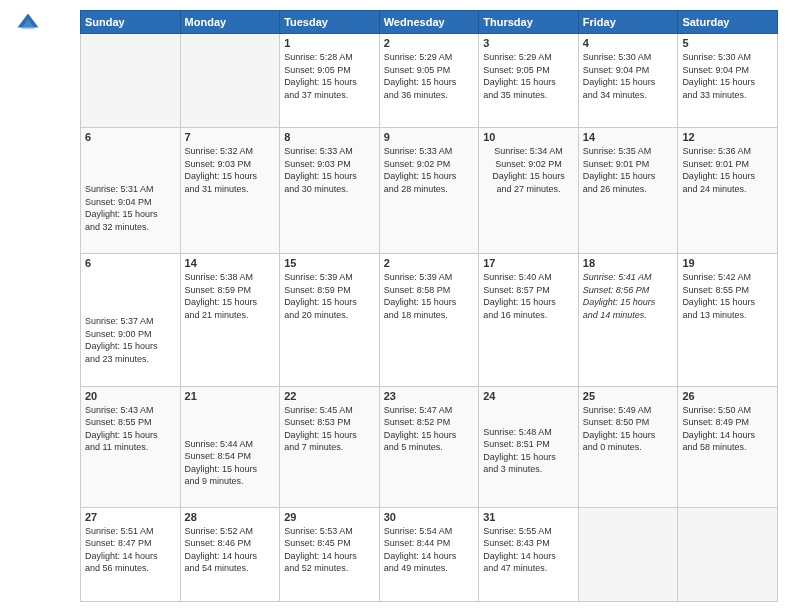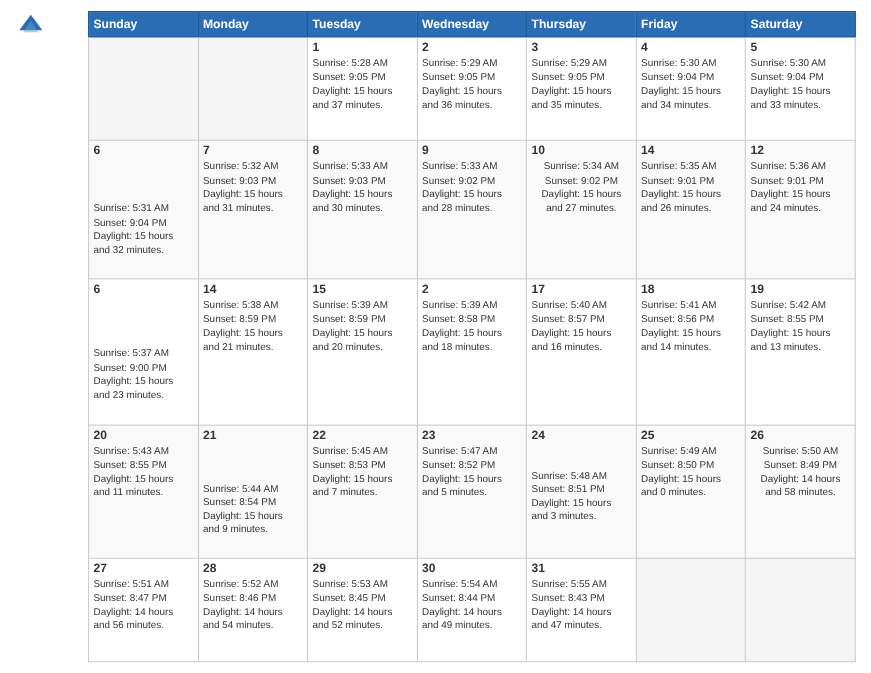--- a/index.html
+++ b/index.html
@@ -251,21 +251,21 @@
           </td>
           <td>
             <span class="day-num">17</span>
             <div class="day-info" style="white-space: pre-line;">Sunrise: 5:40 AM
 Sunset: 8:57 PM
 Daylight: 15 hours
 and 16 minutes.</div>
           </td>
           <td>
             <span class="day-num">18</span>
-            <div class="day-info" style="white-space: pre-line;">Sunrise: 5:41 AM
+            <div class="day-info" style="white-space: pre-line; font-style: italic;">Sunrise: 5:41 AM
 Sunset: 8:56 PM
 Daylight: 15 hours
 and 14 minutes.</div>
           </td>
           <td>
             <span class="day-num">19</span>
             <div class="day-info" style="white-space: pre-line;">Sunrise: 5:42 AM
 Sunset: 8:55 PM
 Daylight: 15 hours
 and 13 minutes.</div>
@@ -309,21 +309,21 @@
           </td>
           <td>
             <span class="day-num">25</span>
             <div class="day-info" style="white-space: pre-line;">Sunrise: 5:49 AM
 Sunset: 8:50 PM
 Daylight: 15 hours
 and 0 minutes.</div>
           </td>
           <td>
             <span class="day-num">26</span>
-            <div class="day-info" style="white-space: pre-line; text-align: center;">Sunrise: 5:50 AM
+            <div class="day-info" style="white-space: pre-line;">Sunrise: 5:50 AM
 Sunset: 8:49 PM
 Daylight: 14 hours
 and 58 minutes.</div>
           </td>
         </tr>
         <tr>
           <td>
             <span class="day-num">27</span>
             <div class="day-info" style="white-space: pre-line;">Sunrise: 5:51 AM
 Sunset: 8:47 PM

